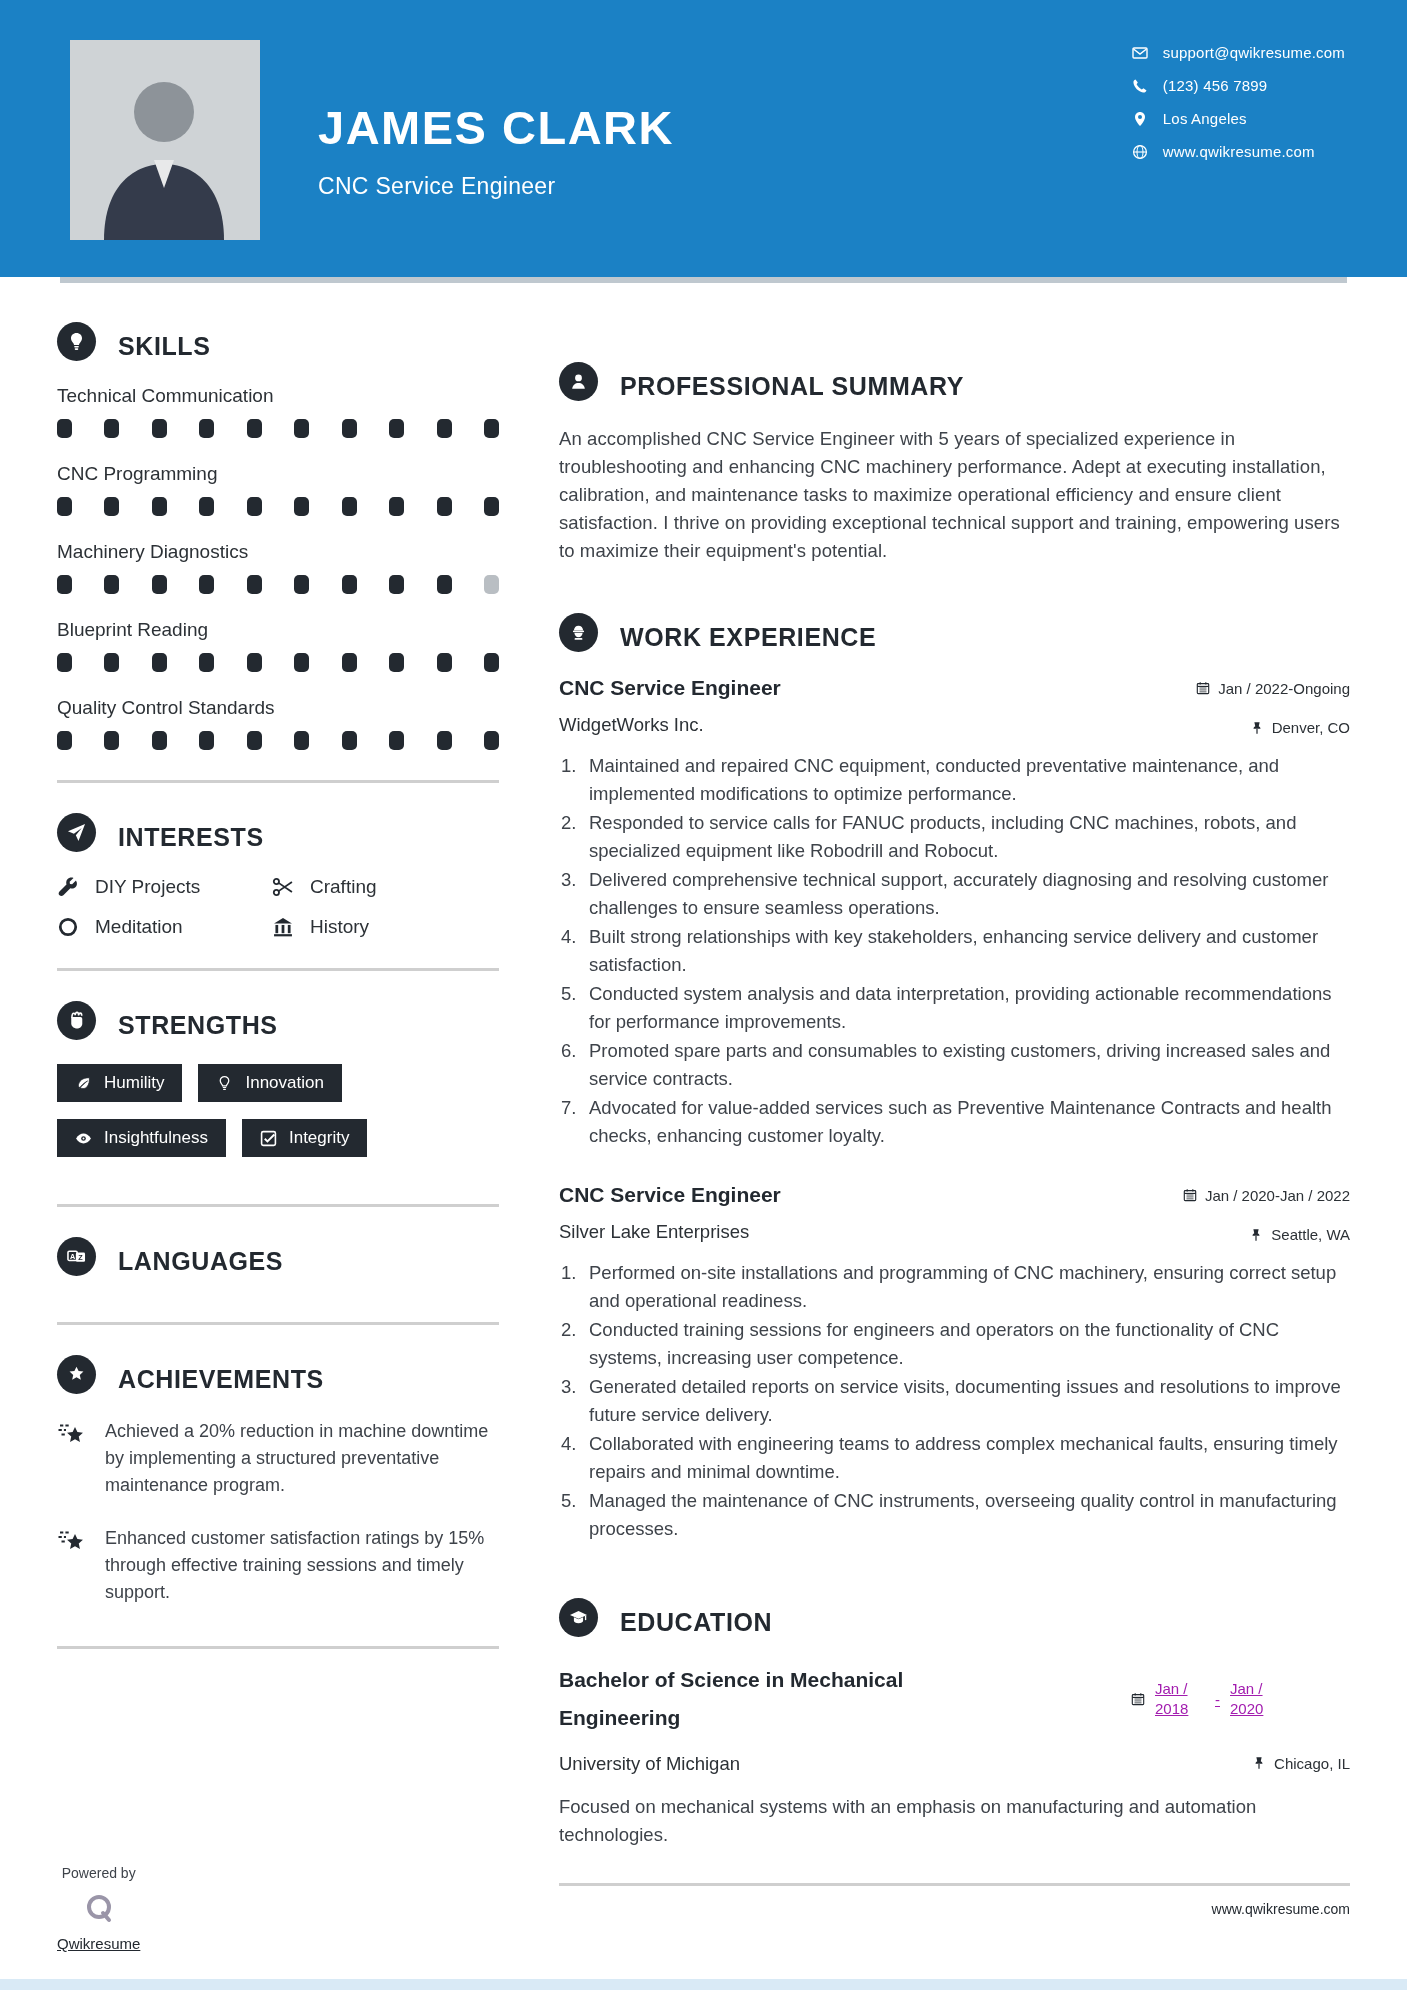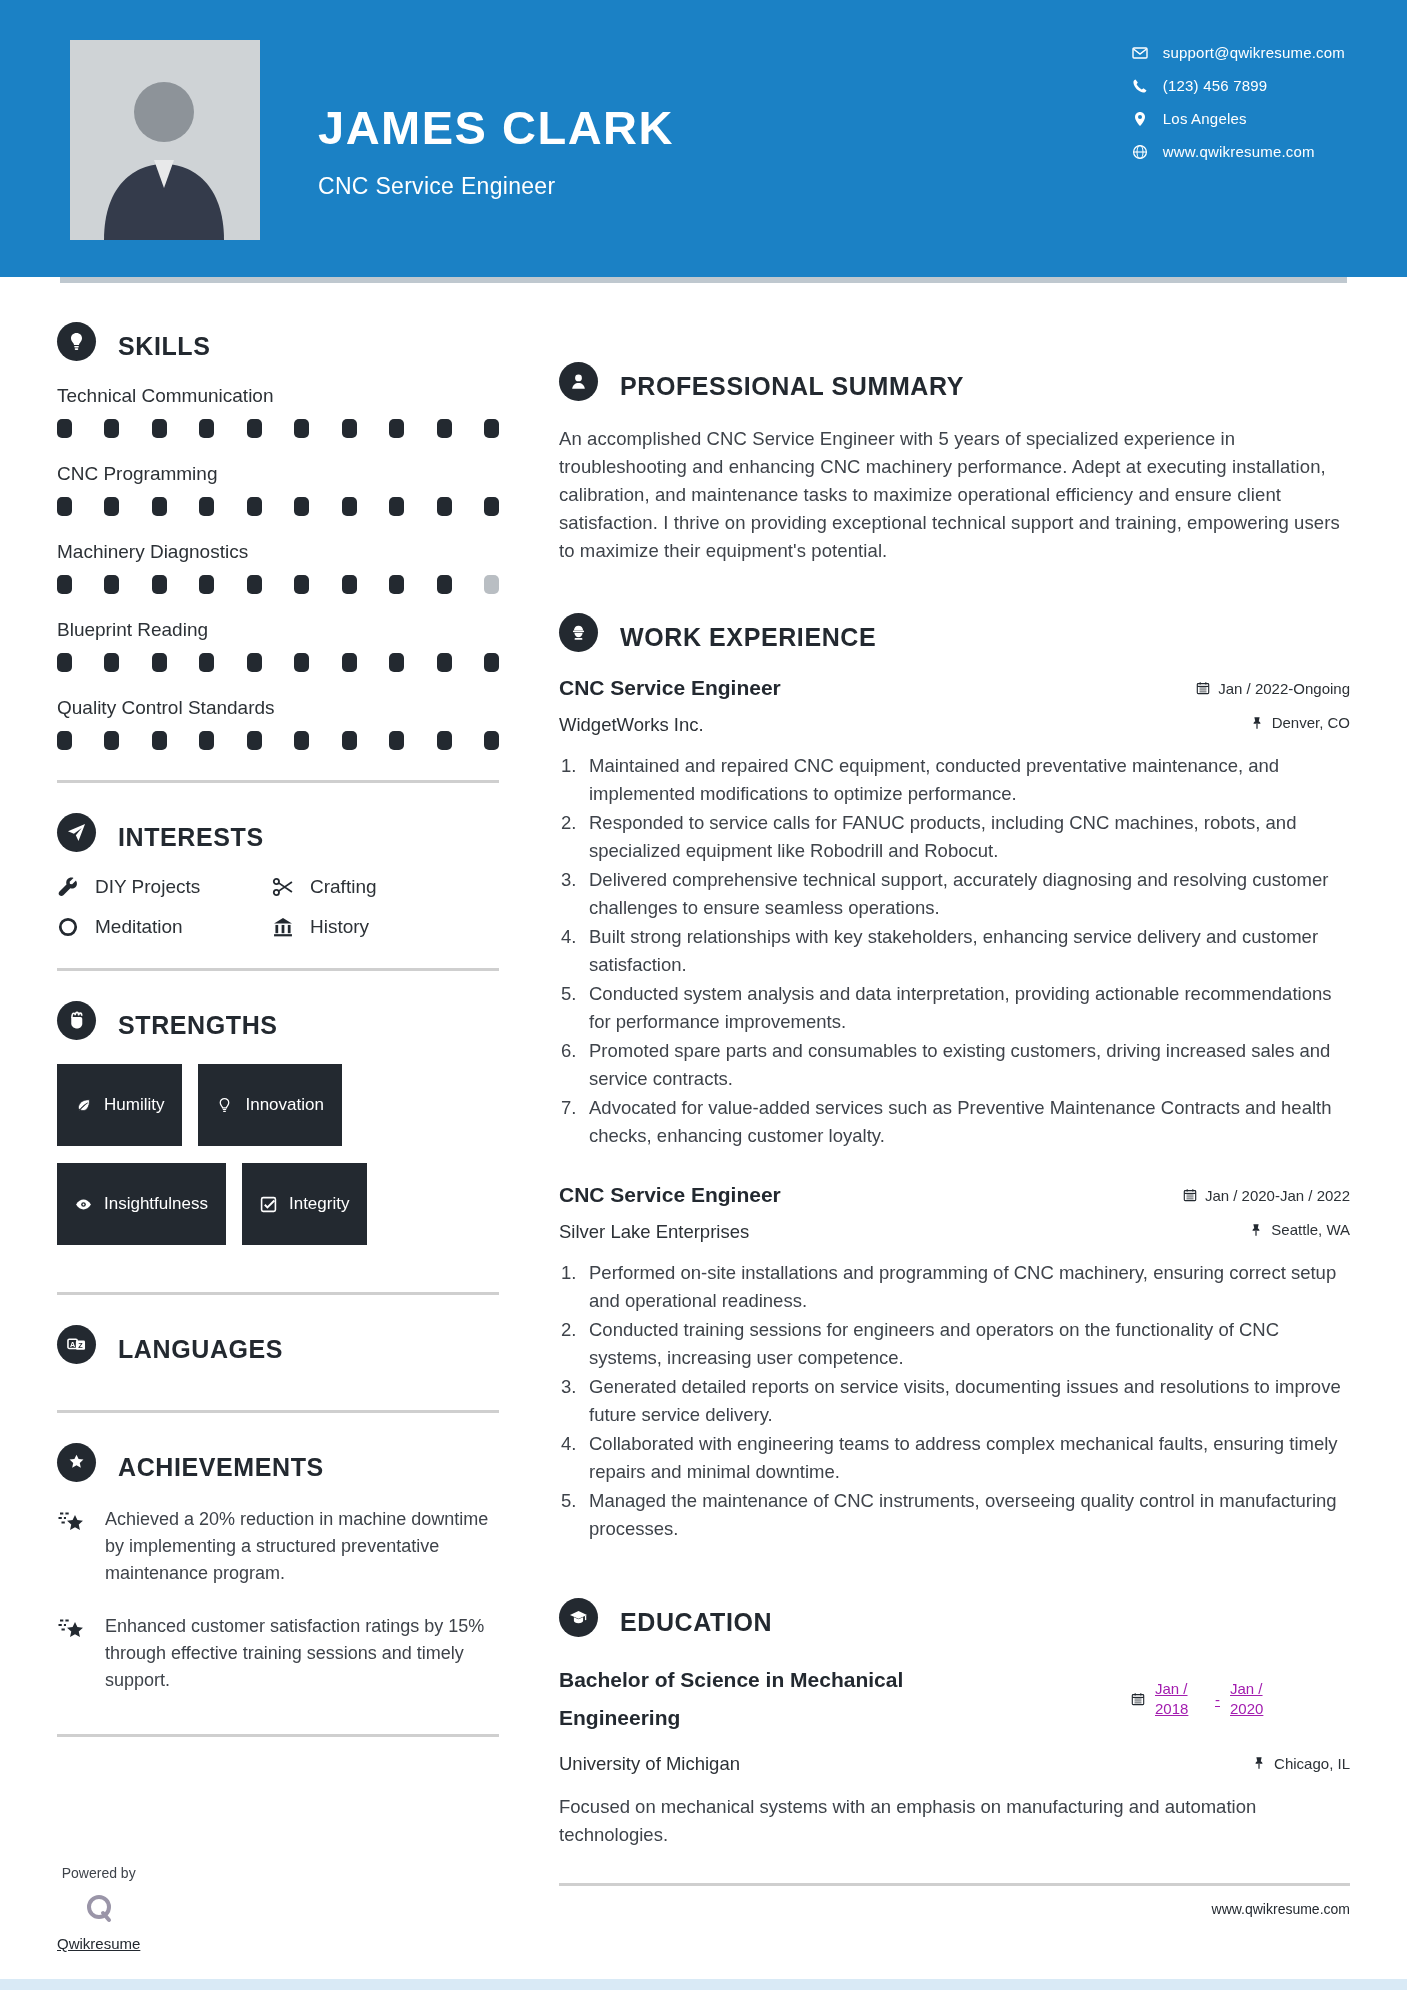--- a/index.html
+++ b/index.html
@@ -40,21 +40,21 @@
   .dot.empty { background:#b9bec3; }
 
   
   .interests-grid { display:grid; grid-template-columns:215px 1fr; row-gap:18px; }
   .interest-item { display:flex; align-items:center; gap:16px; font-size:19px; color:#2c3136; }
   .interest-item .iicon { width:22px; height:22px; display:flex; align-items:center; justify-content:center; }
   .interest-item svg { width:22px; height:22px; }
 
   
   .badges { display:flex; flex-wrap:wrap; }
-  .badge { display:inline-flex; align-items:center; gap:12px; background:#232930; color:#ffffff; font-size:17px; padding:31px 18px; margin:0 16px 17px 0; }
+  .badge { display:inline-flex; align-items:center; gap:12px; background:#232930; color:#ffffff; font-size:17px; padding:9px 18px; margin:0 16px 17px 0; }
   .badge svg { width:17px; height:17px; }
 
   
   .langs { display:flex; gap:30px; margin-top:6px; }
   .lang { width:112px; display:flex; flex-direction:column; align-items:center; }
   .donut { width:94px; height:94px; border-radius:50%; position:relative; }
   .donut::after { content:""; position:absolute; left:23px; top:23px; width:48px; height:48px; border-radius:50%; background:#ffffff; }
   .lang-label { margin-top:22px; font-size:19px; color:#2c3136; }
 
   
@@ -63,21 +63,21 @@
   .ach-item svg { width:30px; height:30px; }
   .ach-text { font-size:18px; line-height:27px; color:#3e434a; }
 
   
   .summary-text { font-size:18.5px; line-height:28px; color:#3e434a; letter-spacing:0.1px; }
 
   .job { margin-bottom:34px; }
   .job-head { display:flex; justify-content:space-between; align-items:baseline; }
   .job-name { font-size:21px; font-weight:700; color:#232930; }
   .job-meta { display:flex; align-items:center; gap:8px; font-size:15px; color:#2c3136; white-space:nowrap; }
-  .job-sub { display:flex; justify-content:space-between; align-items:flex-start; margin-top:14px; margin-bottom:16px; }
+  .job-sub { display:flex; justify-content:space-between; align-items:flex-end; margin-top:14px; margin-bottom:16px; }
   .company { font-size:18.5px; color:#2c3136; }
   .mini-icon { width:14px; height:14px; display:inline-flex; }
   .mini-icon svg { width:14px; height:14px; }
   ol.bullets { list-style:none; counter-reset:li; margin-left:2px; }
   ol.bullets li { counter-increment:li; position:relative; padding-left:28px; font-size:18.5px; line-height:27.5px; color:#3e434a; margin-bottom:2px; }
   ol.bullets li::before { content:counter(li) "."; position:absolute; left:0; color:#3e434a; }
 
   .edu-head { display:flex; justify-content:space-between; }
   .degree { font-size:21px; font-weight:700; color:#232930; width:420px; line-height:38px; }
   .edu-date { display:flex; align-items:center; gap:10px; font-size:15px; color:#a21caf; margin-right:70px;text-decoration:underline; }

